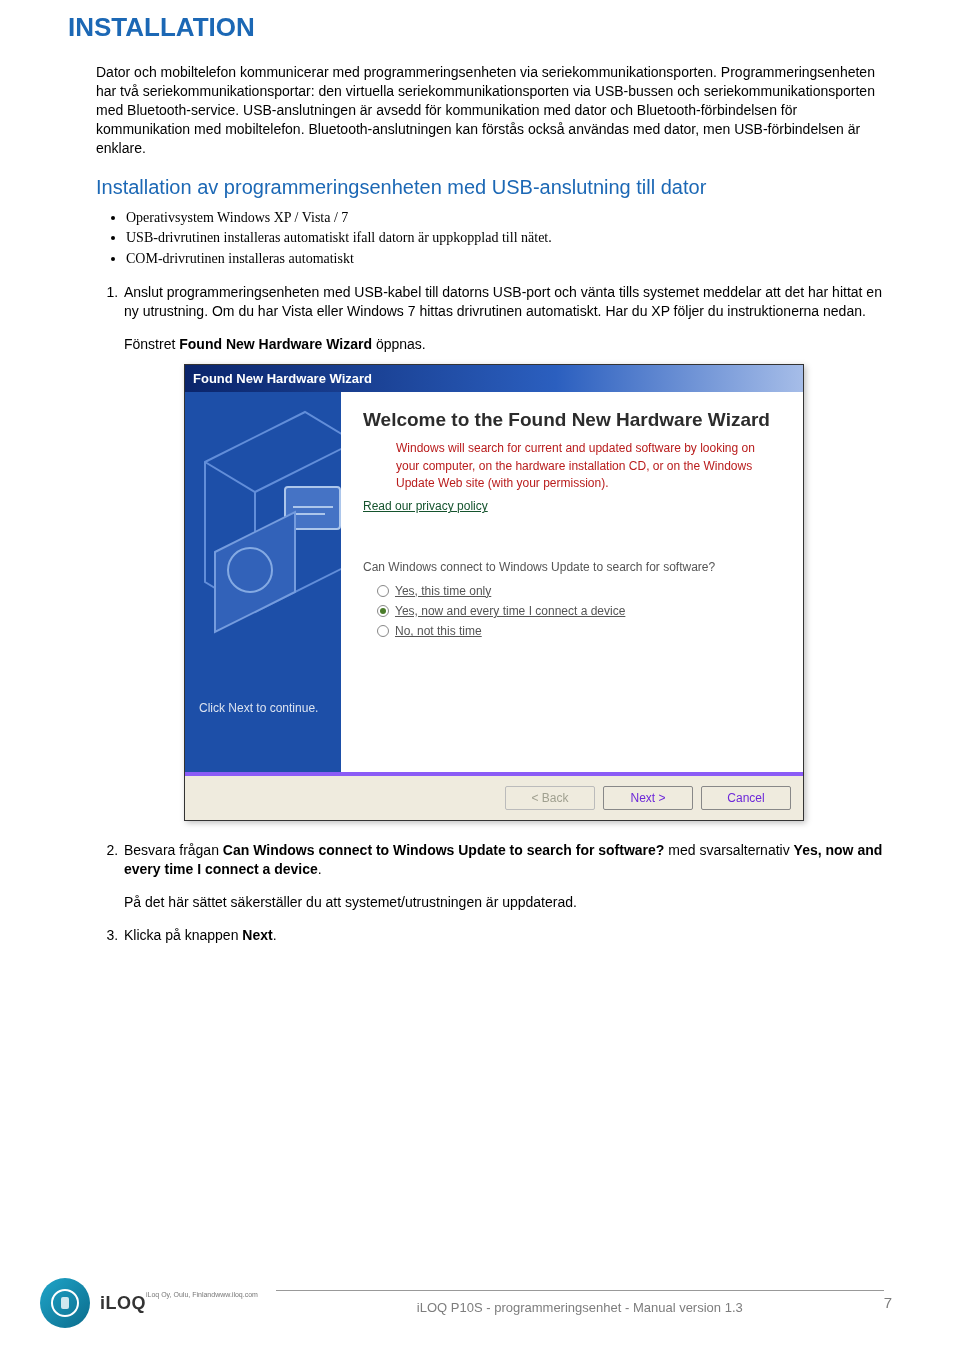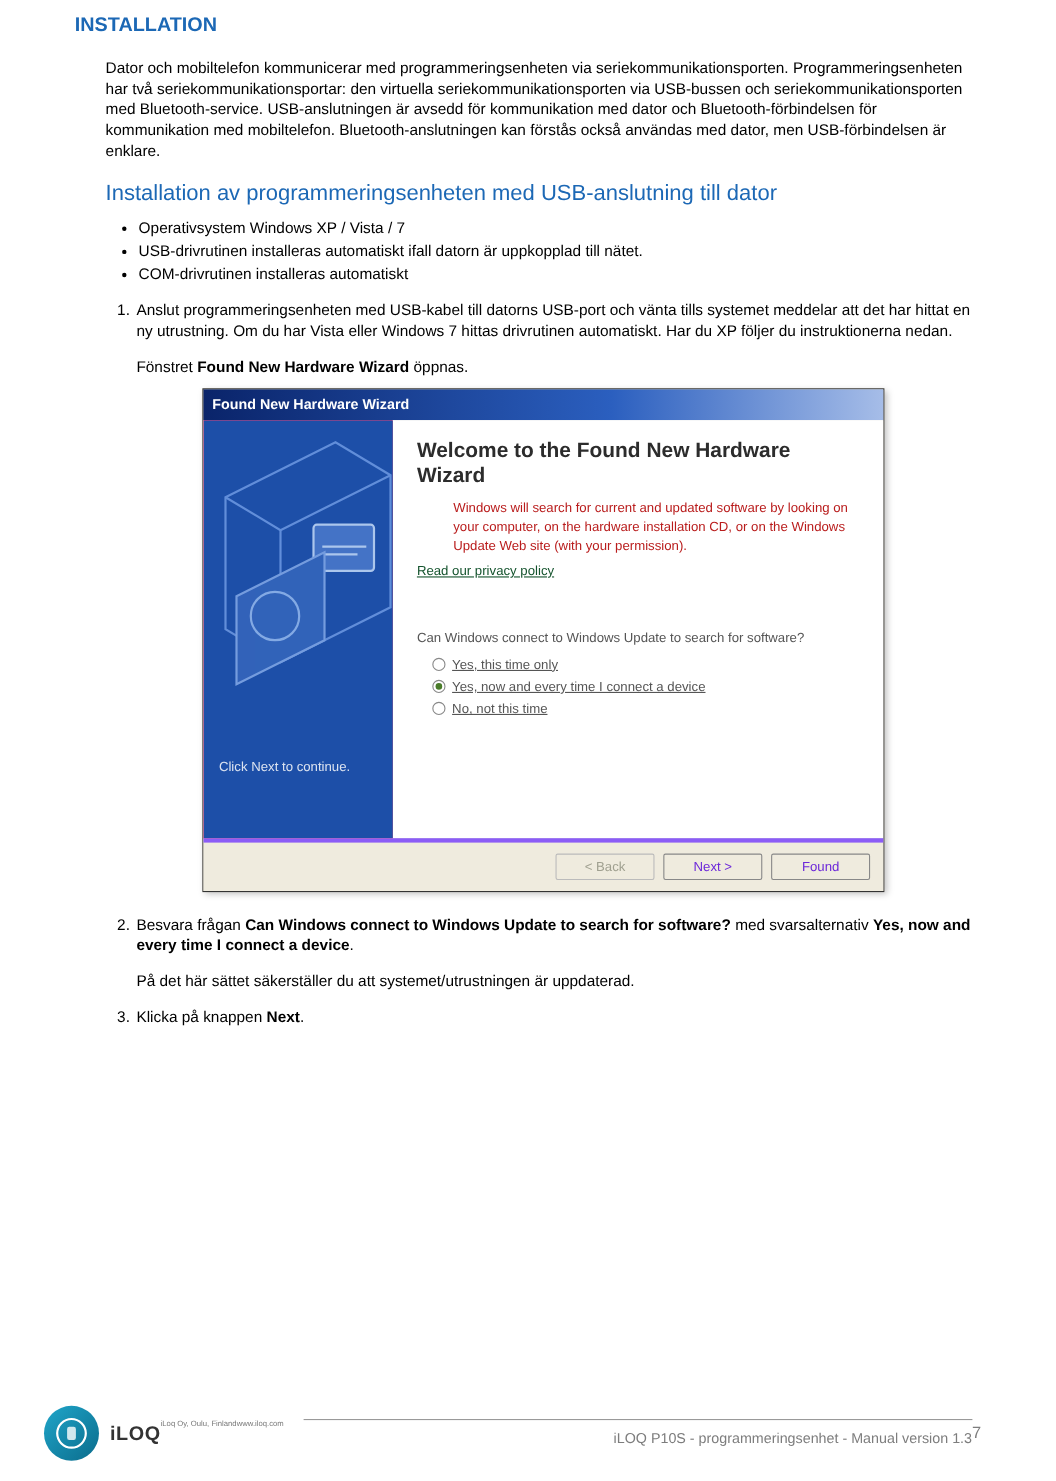--- a/index.html
+++ b/index.html
@@ -9,36 +9,36 @@
     width: 960px;
     height: 1346px;
     position: relative;
     color: #000;
     font-size: 14px;
     line-height: 1.35;
   }
   .page { padding: 0 68px 0 68px; }
   h1.main-title {
     color: #1c68b5;
-    font-size: 18px;
+    font-size: 26px;
     font-weight: bold;
     font-family: "Trebuchet MS", Arial, sans-serif;
     margin-bottom: 18px;
     padding-top: 10px;
   }
   .intro { margin: 0 0 16px 28px; }
   h2.section-title {
     color: #1c68b5;
     font-size: 20px;
     font-family: "Trebuchet MS", Arial, sans-serif;
     font-weight: normal;
     margin: 14px 0 8px 28px;
   }
   ul.bullets { margin: 0 0 14px 58px; }
-  ul.bullets li { margin-bottom: 2px; }
+  ul.bullets li { margin-bottom: 2px; font-family: Liberation Serif, serif; }
   .para { margin: 0 0 14px 28px; }
   ol.steps { margin: 0 0 14px 54px; padding: 0; }
   ol.steps li { margin-bottom: 14px; padding-left: 2px; }
   .step-sub { margin: 14px 0 0 0; }
   .wizard-wrap { margin: 10px 0 20px 60px; }
 
   
   .wizard {
     width: 620px;
     border: 1px solid #333;
@@ -52,22 +52,22 @@
     color: #fff;
     padding: 5px 8px;
     font-weight: bold;
     display: flex;
     align-items: center;
     gap: 6px;
     font-size: 13px;
   }
   .wiz-body { display: flex; background: #fff; }
   .wiz-left {
-    width: 172px;
-    background: #be185d;
+    width: 156px;
+    background: #6d28d9;
     position: relative;
     min-height: 380px;
     overflow: hidden;
   }
   .wiz-left svg { display:block; }
   .wiz-right {
     flex: 1;
     padding: 16px 22px 10px 22px;
     color: #3a3a3a;
   }
@@ -127,21 +127,21 @@
   .logo {
     width: 50px; height: 50px;
     background: linear-gradient(135deg,#1fa5c9,#0b6c8c);
     border-radius: 50%;
     display:flex; align-items:center; justify-content:center;
     color:#fff; font-weight:bold; font-size:10px;
   }
   .logo-text { display:flex; font-family: Arial;}
   .logo-big { font-size:18px; font-weight:bold; color:#333; letter-spacing:0.5px;}
   .logo-small { font-size:7px; color:#777; line-height:1.1;}
-  .footer-center { color:#7d7d7d; font-size:13px; flex:1; text-align:right; padding-left:18px;}
+  .footer-center { color:#7d7d7d; font-size:13px; flex:1; text-align:center; padding-left:18px;}
   .footer-right { color:#7d7d7d; font-size:15px; }
   .hr { height:1px; background:#999; margin: 0 0 8px 0;}
   b { font-weight: bold; }
 </style>
 </head>
 <body>
 
 <div class="page">
   <h1 class="main-title">INSTALLATION</h1>
 
@@ -202,21 +202,21 @@
                 <div class="wiz-radio-row">
                   <span class="radio-circle"></span>
                   <span>No, not this time</span>
                 </div>
               </div>
             </div>
           </div>
           <div class="wiz-buttons">
             <button class="wiz-btn disabled">&lt; Back</button>
             <button class="wiz-btn">Next &gt;</button>
-            <button class="wiz-btn">Found</button>
+            <button class="wiz-btn">Cancel</button>
           </div>
         </div>
       </div>
     </li>
 
     <li>
       <span>Besvara frågan </span><b>Can Windows connect to Windows Update to search for software?</b><span> med svarsalternativ </span><b>Yes, now and every time I connect a device</b><span>.</span>
       <p class="step-sub">På det här sättet säkerställer du att systemet/utrustningen är uppdaterad.</p>
     </li>
 

